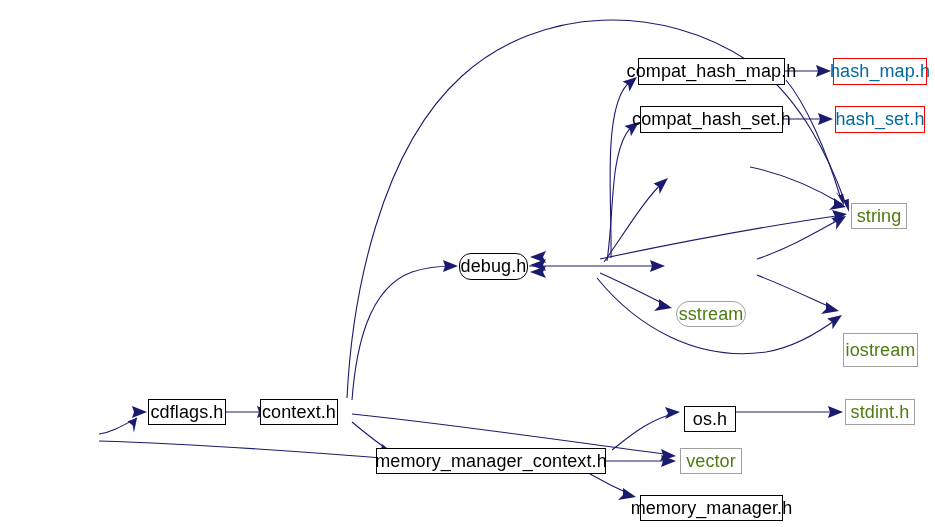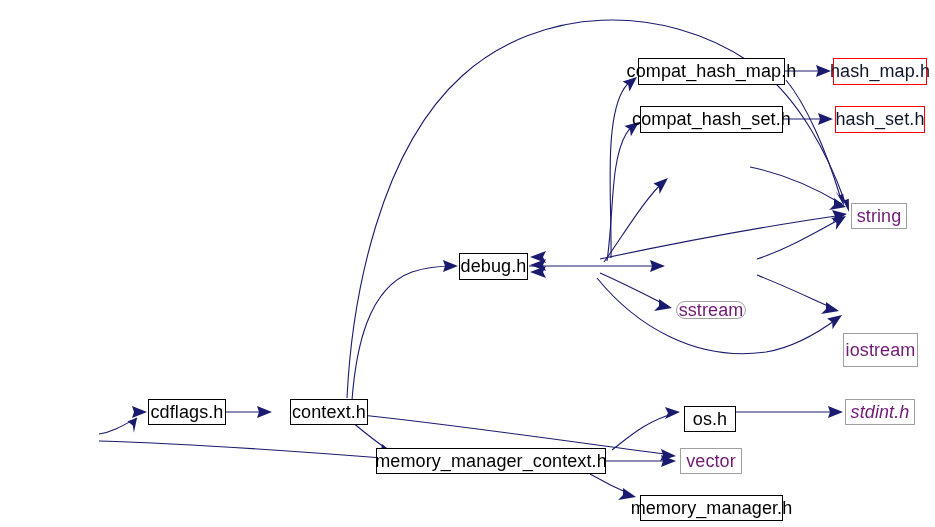--- a/index.html
+++ b/index.html
@@ -44,26 +44,26 @@
     white-space: nowrap;
     letter-spacing: 0.1px;
   }
   .node-box.kind-current {
     background: #bfbfbf;
     border: 1px solid #404040;
   }
   .node-box.kind-external {
     background: #ffffff;
     border: 1px solid #ff0000;
-    color: #0f172a;
+    color: #0369a1;
   }
   .node-box.kind-system {
     background: #ffffff;
     border: 1px solid #a0a0a0;
-    color: #701a75;
+    color: #4d7c0f;
   }
   .node-label {
     pointer-events: none;
   }
 </style>
 </head>
 <body>
 
 <div id="graph-root">
 
@@ -196,33 +196,33 @@
       <polygon class="edge-arrow" points="843,412 828,406 830,412 828,418"></polygon>
     </g>
 
   </svg>
 
 
   <div class="node-box" style="left:148px; top:399px; width:78px;  height:26px;">
     <span class="node-label">cdflags.h</span>
   </div>
 
-  <div class="node-box" style="left:290px; top:399px; width:78px;  height:26px;">
+  <div class="node-box" style="left:260px; top:399px; width:78px;  height:26px;">
     <span class="node-label">context.h</span>
   </div>
 
   <div class="node-box" style="left:376px; top:448px; width:230px; height:26px;">
     <span class="node-label">memory_manager_context.h</span>
   </div>
 
   <div class="node-box" style="left:640px; top:495px; width:143px; height:26px;">
     <span class="node-label">memory_manager.h</span>
   </div>
 
-  <div class="node-box" style="left:459px; top:253px; width:69px;  height:27px;">
+  <div class="node-box" style="left:459px; top:253px; width:69px;  height:27px;border-radius:12px;">
     <span class="node-label">debug.h</span>
   </div>
 
   <div class="node-box" style="left:638px; top:58px;  width:147px; height:27px;">
     <span class="node-label">compat_hash_map.h</span>
   </div>
 
   <div class="node-box" style="left:640px; top:106px; width:143px; height:27px;">
     <span class="node-label">compat_hash_set.h</span>
   </div>
@@ -238,29 +238,29 @@
   </div>
 
   <div class="node-box kind-external" style="left:835px; top:106px; width:90px;  height:27px;">
     <span class="node-label">hash_set.h</span>
   </div>
 
   <div class="node-box kind-system" style="left:851px; top:203px; width:56px;  height:26px;">
     <span class="node-label">string</span>
   </div>
 
-  <div class="node-box kind-system" style="left:676px; top:301px; width:70px;  height:18px;border-radius:13px;">
+  <div class="node-box kind-system" style="left:676px; top:301px; width:70px;  height:26px;border-radius:13px;">
     <span class="node-label">sstream</span>
   </div>
 
   <div class="node-box kind-system" style="left:843px; top:302px; width:75px;  height:34px;margin-top:31px;">
     <span class="node-label">iostream</span>
   </div>
 
-  <div class="node-box kind-system" style="left:845px; top:399px; width:70px;  height:26px;font-style:italic;">
+  <div class="node-box kind-system" style="left:845px; top:399px; width:70px;  height:26px;">
     <span class="node-label">stdint.h</span>
   </div>
 
   <div class="node-box kind-system" style="left:680px; top:448px; width:62px;  height:26px;">
     <span class="node-label">vector</span>
   </div>
 
 </div>
 
 </body></html>

